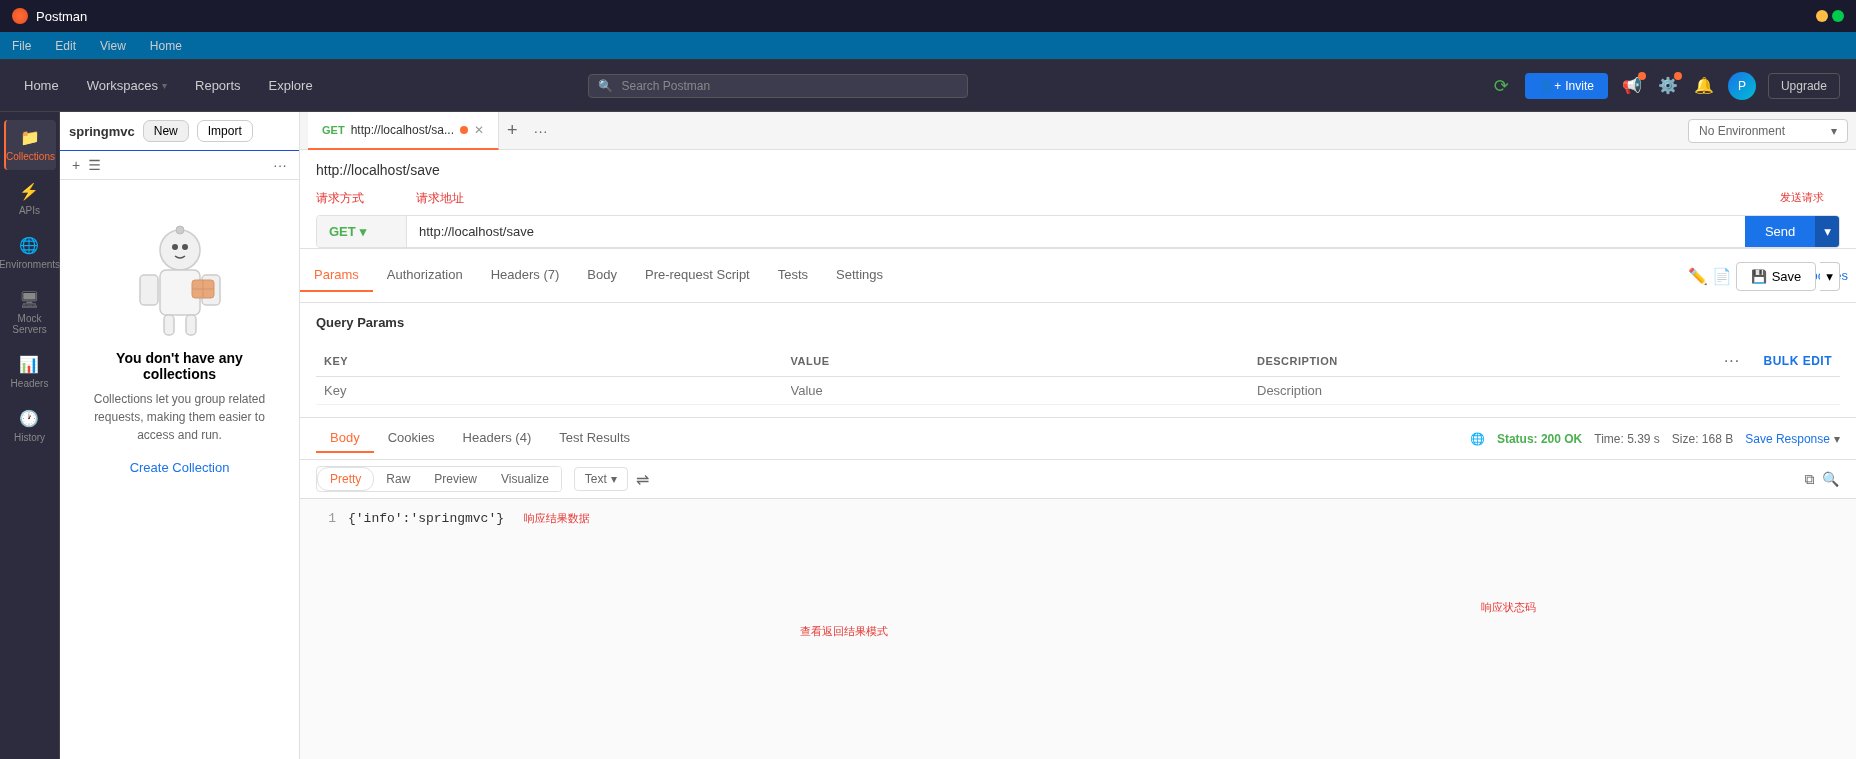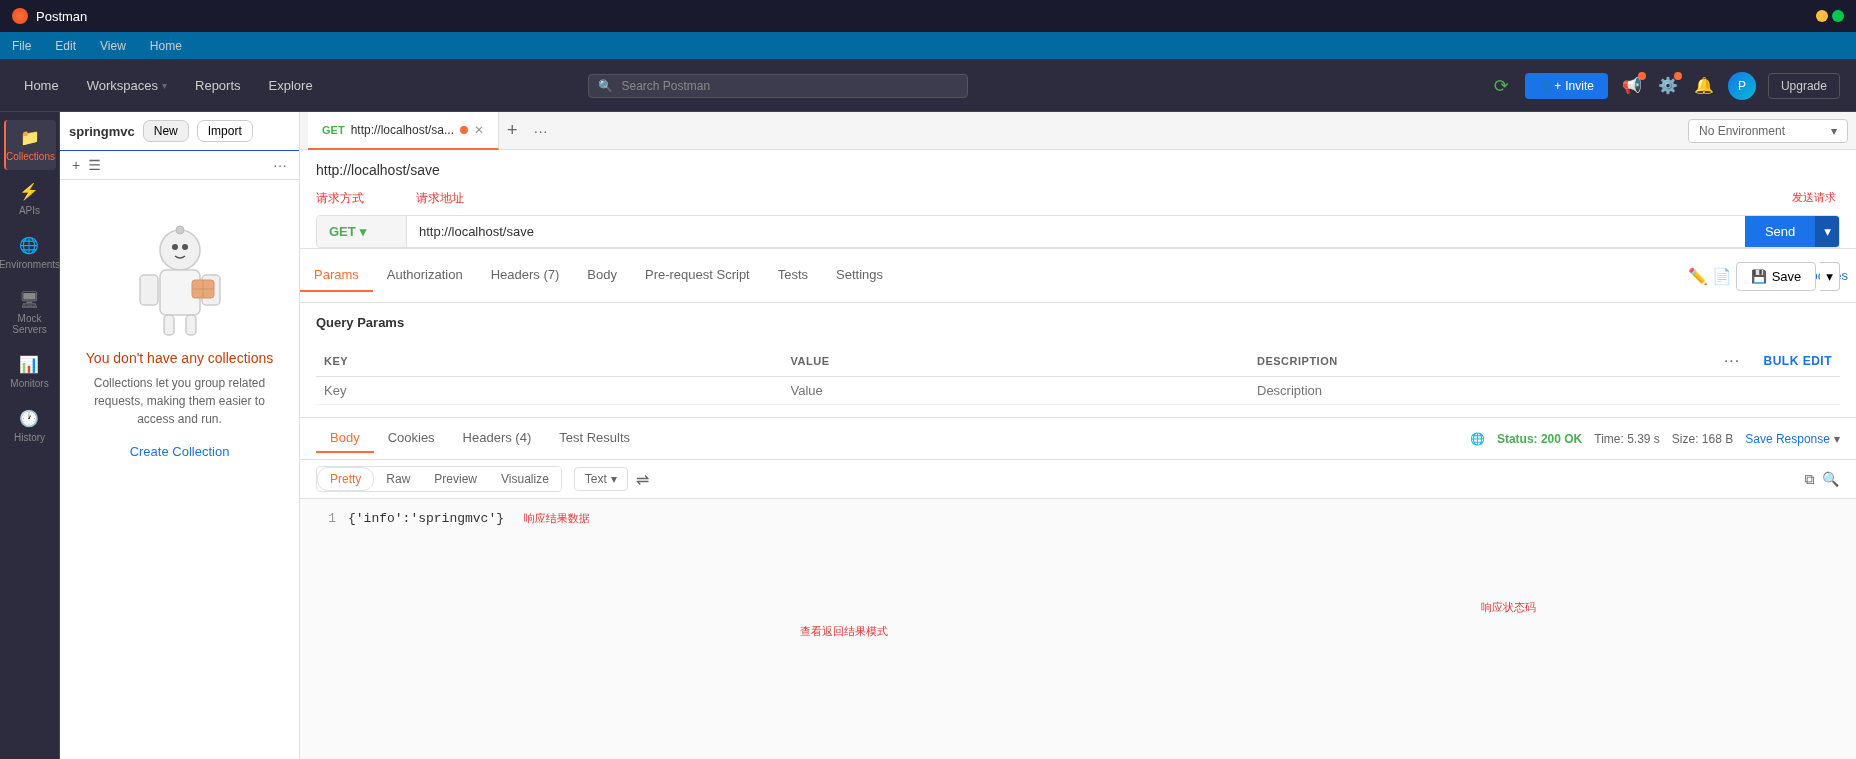--- a/index.html
+++ b/index.html
@@ -46,21 +46,21 @@
 
     
     .collections-panel { width: 240px; background: #fff; border-right: 1px solid #e0e0e0; display: flex; flex-direction: column; }
     .panel-header { display: flex; align-items: center; padding: 8px 9px; gap: 8px; border-bottom: 1px solid #1d4ed8; }
     .panel-btn { background: #f0f0f0; border: 1px solid #ccc; border-radius: 7px; padding: 3px 10px; font-size: 12px; cursor: pointer; }
     .panel-btn.import { background: transparent; border: 1px solid #ccc; }
     .panel-toolbar { display: flex; align-items: center; padding: 6px 12px; gap: 8px; border-bottom: 1px solid #e0e0e0; }
     .panel-toolbar-btn { background: none; border: none; cursor: pointer; color: #666; font-size: 14px; }
     .panel-toolbar-spacer { flex: 1; }
     .panel-empty { flex: 1; display: flex; flex-direction: column; align-items: center; padding: 40px 20px; text-align: center; }
-    .panel-empty-title { font-size: 14px; font-weight: 400; color: #c2410c; margin-bottom: 8px; }
+    .panel-empty-title { font-size: 14px; font-weight: 700; color: #000000; margin-bottom: 8px; }
     .panel-empty-desc { font-size: 12px; color: #666; line-height: 1.5; margin-bottom: 16px; }
     .create-collection-link { color: #1a73e8; font-size: 13px; font-weight: 500; cursor: pointer; text-decoration: none; }
 
     
     .content { flex: 1; display: flex; flex-direction: column; background: #fff; }
 
     
     .tabbar { display: flex; align-items: center; background: #f5f5f5; border-bottom: 1px solid #e0e0e0; padding: 0 8px; height: 38px; }
     .tab { display: flex; align-items: center; gap: 6px; padding: 0 14px; height: 38px; background: #fff; border-right: 1px solid #e0e0e0; border-bottom: 2px solid #ff6c37; cursor: pointer; font-size: 12px; color: #333; position: relative; }
     .tab-method { color: #4caf50; font-size: 11px; font-weight: 600; }
@@ -207,21 +207,21 @@
       <div class="sidebar-item">
         <span class="sidebar-item-icon">🌐</span>
         <span class="sidebar-item-label">Environments</span>
       </div>
       <div class="sidebar-item">
         <span class="sidebar-item-icon">🖥</span>
         <span class="sidebar-item-label">Mock Servers</span>
       </div>
       <div class="sidebar-item">
         <span class="sidebar-item-icon">📊</span>
-        <span class="sidebar-item-label">Monitors</span>
+        <span class="sidebar-item-label">Headers</span>
       </div>
       <div class="sidebar-item">
         <span class="sidebar-item-icon">🕐</span>
         <span class="sidebar-item-label">History</span>
       </div>
     </div>
 
     <div class="collections-panel">
       <div class="panel-header">
         <span style="font-size:13px; font-weight:600; color:#333;">springmvc</span>
@@ -288,21 +288,21 @@
             <span>Save</span>
           </button>
           <button class="save-btn-arrow">▾</button>
         </div>
 
         <div style="position:relative; margin-bottom:0;">
 
           <div style="display:flex; gap:0; margin-bottom:4px;margin-top:12px;">
             <span class="request-label" style="min-width:90px;">请求方式</span>
             <span class="request-label" style="margin-left:10px;">请求地址</span>
-            <span class="annotation-text" style="right:4px; top:0;text-align:center;">发送请求</span>
+            <span class="annotation-text" style="right:16px; top:0;text-align:center;">发送请求</span>
           </div>
           <div class="request-row">
             <div class="method-select">
               <span>GET</span>
               <span>▾</span>
             </div>
             <input class="url-input" readonly="" value="http://localhost/save" style="">
             <div class="send-btn-container">
               <button class="send-btn">Send</button>
               <button class="send-btn-arrow">▾</button>

